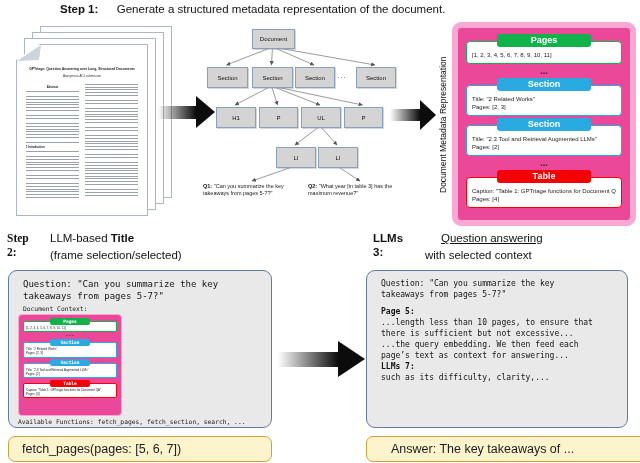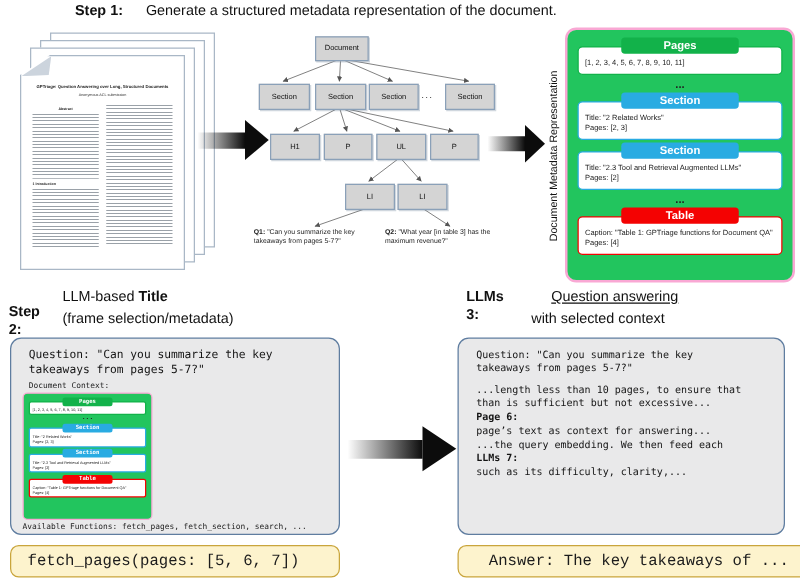--- a/index.html
+++ b/index.html
@@ -23,41 +23,41 @@
   .mini-h.l{text-align:left;}
   
   .garrow .shaft{position:absolute;background:linear-gradient(to right,rgba(150,150,150,0),#0c0c0c);}
   .garrow .head{position:absolute;width:0;height:0;border-style:solid;border-color:transparent;}
   
   .tnode{position:absolute;background:#d4d4d4;border:1px solid #8aa0b8;box-shadow:1px 1px 0 rgba(120,140,160,.35);
          display:flex;align-items:center;justify-content:center;font-size:6px;color:#111;}
   .tdots{position:absolute;font-size:8px;color:#444;letter-spacing:1px;}
   .qtext{position:absolute;font-size:5.5px;line-height:7px;color:#222;}
   
-  .meta-panel{position:absolute;background:#22c55e;border:2px solid #f9a8d4;border-radius:9px;}
+  .meta-panel{position:absolute;background:#ec4899;border:6px solid #f9a8d4;border-radius:9px;}
   .frame{position:relative;}
   .fbox{border:1.6px solid #999;border-radius:4px;background:#fff;padding:9px 5px 3px;}
   .fbadge{position:absolute;top:-7px;left:50%;transform:translateX(-50%);border-radius:3px;
           color:#fff;font-weight:bold;text-align:center;}
   .fline{font-size:6px;line-height:8.5px;color:#222;white-space:nowrap;overflow:hidden;}
   .dots-row{text-align:center;font-weight:bold;color:#222;}
   .side-label{position:absolute;writing-mode:vertical-rl;transform:rotate(180deg);
               font-size:8.5px;color:#111;display:flex;align-items:center;justify-content:center;}
   
   .meta-big{left:452px;top:22px;width:184px;height:204px;padding:4px 8px 0;box-sizing:border-box;}
   .meta-big .frame{margin-top:9px;}
   .meta-big .fbadge{width:94px;height:13px;font-size:9px;line-height:13px;}
   .meta-big .dots-row{font-size:9px;height:10px;line-height:10px;margin-top:2px;}
   
   .gray-panel{position:absolute;background:#e9e9ea;border:1.6px solid #5f7da0;border-radius:9px;box-sizing:border-box;
               font-family:"DejaVu Sans Mono",monospace;}
   .q1line{font-size:9px;line-height:12px;color:#141414;}
   .mono-s{font-size:6.3px;color:#222;}
   .callout{position:absolute;background:#fdf3cd;border:1.6px solid #c9a53c;border-radius:7px;box-sizing:border-box;
-           display:flex;align-items:center;font-family:Liberation Mono, monospace;font-size:12.5px;color:#1c1c1c;}
+           display:flex;align-items:center;font-family:Liberation Sans, sans-serif;font-size:12.5px;color:#1c1c1c;}
   
   .meta-mini{left:9px;top:43px;width:104px;height:102px;border-width:1px;border-radius:4px;
              padding:1px 4px 0;box-sizing:border-box;overflow:hidden;}
   .meta-mini .frame{margin-top:5px;}
   .meta-mini .fbox{border-width:1px;border-radius:2px;padding:4px 2px 1px;}
   .meta-mini .fbadge{width:40px;height:7px;font-size:4.5px;line-height:7px;top:-3.5px;border-radius:2px;}
   .meta-mini .fline{font-size:3px;line-height:4.2px;font-family:"Liberation Sans",sans-serif;}
   .meta-mini .dots-row{font-size:5px;height:4px;line-height:3px;margin-top:1px;}
   .pgline{font-size:8px;line-height:11px;color:#141414;}
 </style>
@@ -177,23 +177,23 @@
     <div class="frame">
       <div class="fbox" style="border-color: rgb(244, 2, 2);">
         <div class="fline">Caption: "Table 1: GPTriage functions for Document QA"</div>
         <div class="fline">Pages: [4]</div>
       </div>
       <div class="fbadge" style="background: rgb(244, 2, 2);">Table</div>
     </div>
   </div>
 
   <div class="abs step-head" style="left:7px;top:231px;">
-    <span class="b" style="position:absolute;left:0;top:12px;">Step 2:</span>
+    <span class="b" style="position:absolute;left:0;top:0;font-family:Liberation Serif, serif;">Step 2:</span>
     <span style="position:absolute;left:43px;top:0;white-space:nowrap;"><span>LLM-based </span><span class="b">Title</span></span>
-    <span style="position:absolute;left:43px;top:17px;white-space:nowrap;">(frame selection/metadata)</span>
+    <span style="position:absolute;left:43px;top:17px;white-space:nowrap;">(frame selection/selected)</span>
   </div>
 
   <div class="abs step-head" style="left:373px;top:231px;">
     <span class="b" style="position:absolute;left:0;top:0;">LLMs 3:</span>
     <span style="position:absolute;left:68px;top:0;white-space:nowrap;text-decoration:underline;">Question answering</span>
     <span style="position:absolute;left:52px;top:17px;white-space:nowrap;">with selected context</span>
   </div>
 
   <div class="gray-panel" style="left:8px;top:270px;width:264px;height:158px;">
     <div class="q1line" style="position:absolute;left:14px;top:7px;">Question: "Can you summarize the key</div>
@@ -239,25 +239,25 @@
   <div class="abs garrow" style="left:278px;top:341px;width:88px;height:37px;">
     <div class="shaft" style="left:0;top:11px;width:60px;height:15px;"></div>
     <div class="head" style="left:60px;top:0;border-width:18.5px 0 18.5px 27px;border-left-color:#0c0c0c;"></div>
   </div>
 
   <div class="gray-panel" style="left:366px;top:270px;width:262px;height:158px;">
     <div style="position:absolute;left:14px;top:7px;">
       <div class="pgline">Question: "Can you summarize the key</div>
       <div class="pgline">takeaways from pages 5-7?"</div>
       <div style="height:6px;"></div>
+      <div class="pgline b">Page 5:</div>
       <div class="pgline">...length less than 10 pages, to ensure that</div>
-      <div class="pgline">than is sufficient but not excessive...</div>
-      <div class="pgline b">Page 6:</div>
+      <div class="pgline">there is sufficient but not excessive...</div>
+      <div class="pgline">...the query embedding. We then feed each</div>
       <div class="pgline">page’s text as context for answering...</div>
-      <div class="pgline">...the query embedding. We then feed each</div>
       <div class="pgline b">LLMs 7:</div>
       <div class="pgline">such as its difficulty, clarity,...</div>
     </div>
   </div>
 
   <div class="callout" style="left:366px;top:436px;width:316px;height:26px;padding-left:24px;">Answer: The key takeaways of ...</div>
 
 </div>
 
 </body></html>

